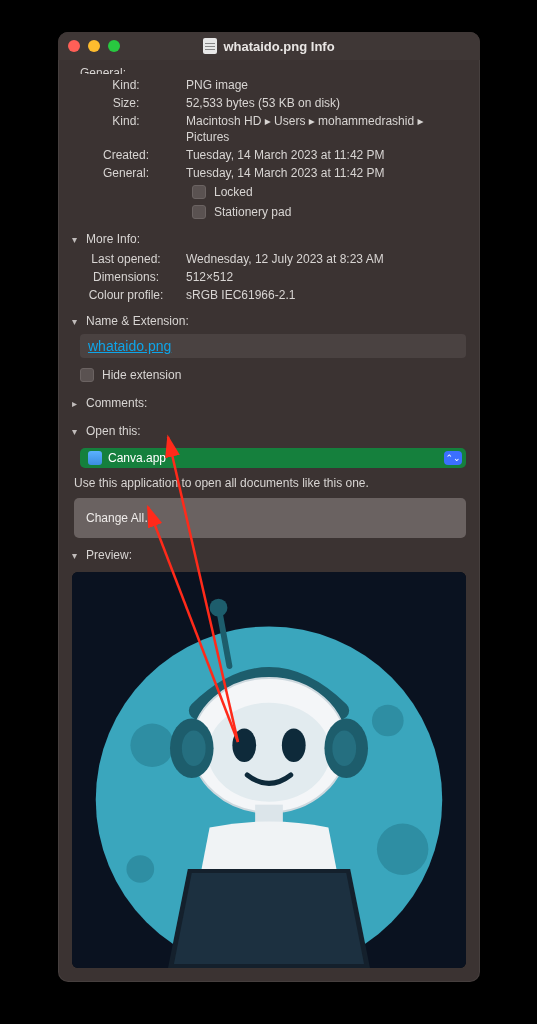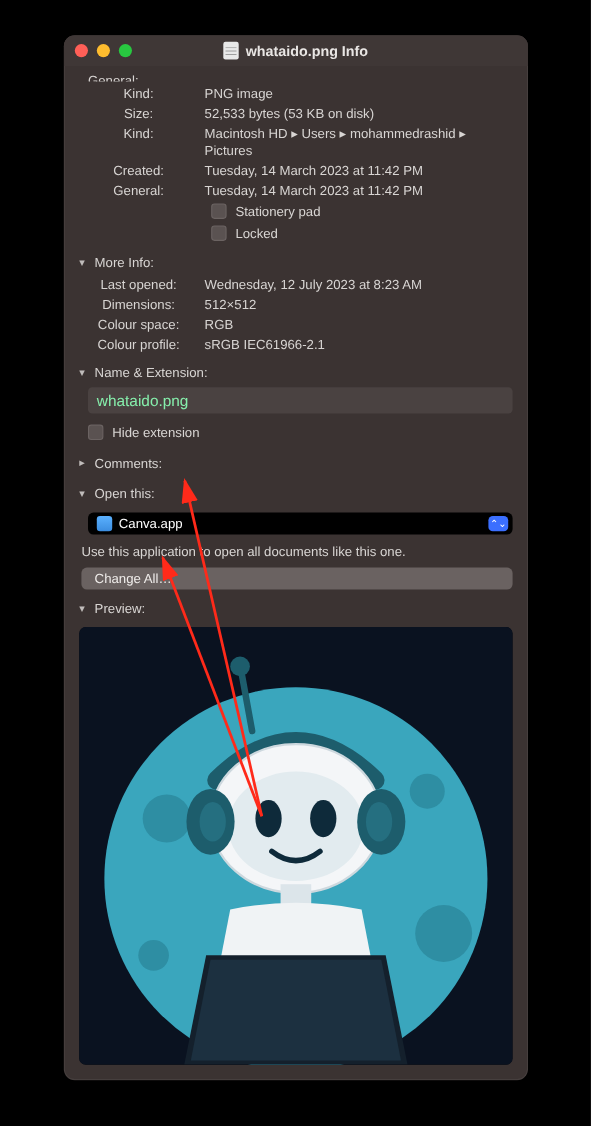--- a/index.html
+++ b/index.html
@@ -96,31 +96,32 @@
     background: #5a5251;
     border-radius: 3px;
     border: 1px solid #6b6362;
   }
   .name-input {
     margin: 2px 0 6px 8px;
     background: #4a4241;
     border-radius: 4px;
     padding: 4px 8px;
     font-size: 14px;
-    color: #86efac;
+    color: #0ea5e9;
+    text-decoration: underline;
   }
   .hide-ext-row {
     display: flex;
     align-items: center;
     gap: 8px;
     margin: 4px 0 4px 8px;
   }
   .select {
     margin: 6px 0 6px 8px;
-    background: #000000;
+    background: #15803d;
     border-radius: 5px;
     padding: 3px 8px;
     font-size: 12px;
     color: #fff;
     display: flex;
     align-items: center;
     gap: 6px;
     position: relative;
   }
   .select .app-icon {
@@ -143,21 +144,21 @@
   .hint {
     font-size: 12px;
     color: #d8d5d3;
     margin: 2px 0 8px 2px;
   }
   .btn {
     display: inline-block;
     background: #6a6261;
     color: #efecea;
     border-radius: 5px;
-    padding: 3px 12px;
+    padding: 13px 12px;
     font-size: 12px;
     margin-left: 2px;
   }
   .preview-box {
     margin: 6px 0 0 0;
     flex: 1;
     border-radius: 6px;
     overflow: hidden;
     background: #070b12;
     position: relative;
@@ -221,42 +222,38 @@
       <div class="k">Created:</div>
       <div class="v">Tuesday, 14 March 2023 at 11:42 PM</div>
     </div>
     <div class="kv">
       <div class="k">General:</div>
       <div class="v">Tuesday, 14 March 2023 at 11:42 PM</div>
     </div>
 
     <div class="checkbox-row">
       <div class="cb"></div>
-      <span>Stationery pad</span>
+      <span>Locked</span>
     </div>
     <div class="checkbox-row">
       <div class="cb"></div>
-      <span>Locked</span>
+      <span>Stationery pad</span>
     </div>
 
     <div class="section-header">
       <span class="chev">▾</span>
       <span>More Info:</span>
     </div>
     <div class="kv">
       <div class="k">Last opened:</div>
       <div class="v">Wednesday, 12 July 2023 at 8:23 AM</div>
     </div>
     <div class="kv">
       <div class="k">Dimensions:</div>
       <div class="v">512×512</div>
-    </div>
-    <div class="kv">
-      <div class="k">Colour space:</div>
-      <div class="v">RGB</div>
     </div>
     <div class="kv">
       <div class="k">Colour profile:</div>
       <div class="v">sRGB IEC61966-2.1</div>
     </div>
 
     <div class="section-header">
       <span class="chev">▾</span>
       <span>Name &amp; Extension:</span>
     </div>

